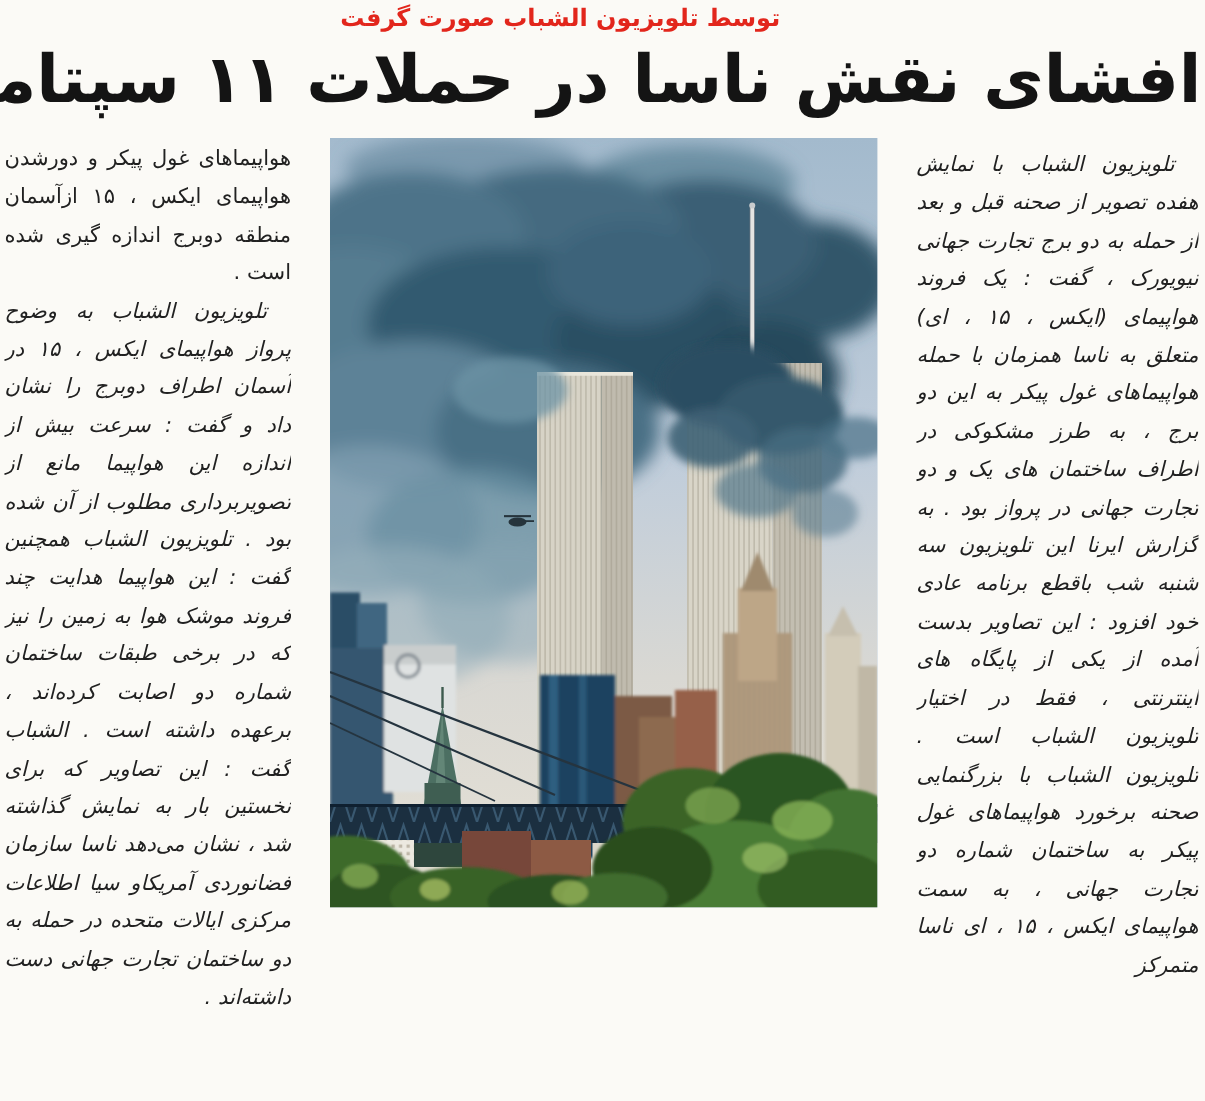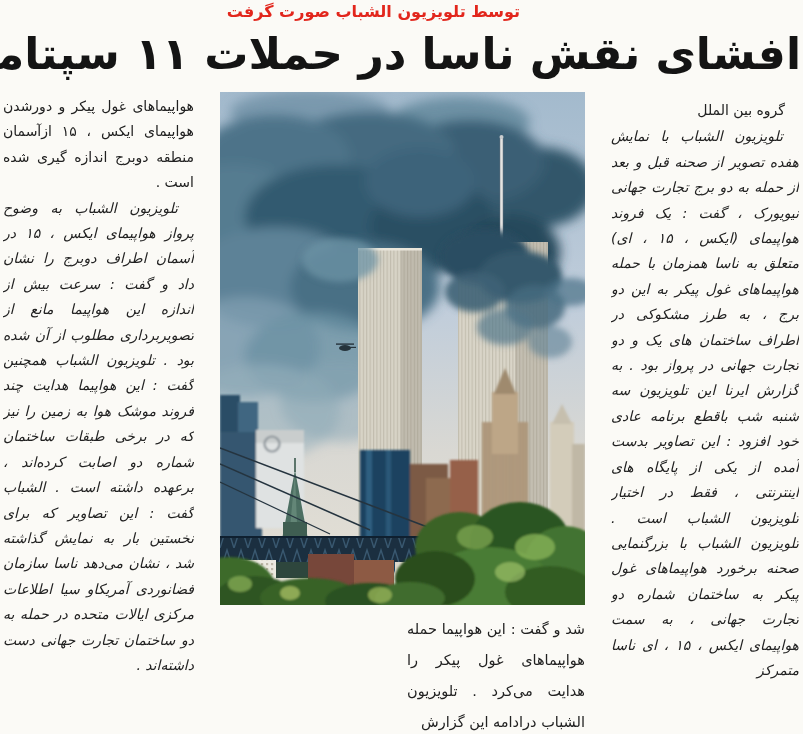--- a/index.html
+++ b/index.html
@@ -206,27 +206,23 @@
 
       <g transform="translate(125,256)">
         <ellipse cx="0" cy="0" rx="6" ry="3" fill="#26343c"></ellipse>
         <rect x="-9" y="-4.6" width="18" height="1.4" fill="#26343c"></rect>
         <rect x="4" y="-1.2" width="7" height="1.2" fill="#26343c"></rect>
       </g>
     </svg>
   </div>
 
   <div class="col col-right">
-    <p class="byline">گروه بین الملل</p>
     <p class="indent">تلویزیون الشباب با نمایش هفده تصویر از صحنه قبل و بعد از حمله به دو برج تجارت جهانی نیویورک ، گفت : یک فروند هواپیمای (ایکس ، ۱۵ ، ای) متعلق به ناسا همزمان با حمله هواپیماهای غول پیکر به این دو برج ، به طرز مشکوکی در اطراف ساختمان های یک و دو تجارت جهانی در پرواز بود . به گزارش ایرنا این تلویزیون سه شنبه شب باقطع برنامه عادی خود افزود : این تصاویر بدست آمده از یکی از پایگاه های اینترنتی ، فقط در اختیار تلویزیون الشباب است . تلویزیون الشباب با بزرگنمایی صحنه برخورد هواپیماهای غول پیکر به ساختمان شماره دو تجارت جهانی ، به سمت هواپیمای ایکس ، ۱۵ ، ای ناسا متمرکز</p>
   </div>
 
-  <div class="col col-bottom col-br">
-    <p>شد و گفت : این هواپیما حمله هواپیماهای غول پیکر را هدایت می‌کرد . تلویزیون الشباب درادامه این گزارش</p>
-  </div>
 
 
   <div class="col col-left">
     <p>هواپیماهای غول پیکر و دورشدن هواپیمای ایکس ، ۱۵ ازآسمان منطقه دوبرج اندازه گیری شده است .</p>
     <p class="indent">تلویزیون الشباب به وضوح پرواز هواپیمای ایکس ، ۱۵ در آسمان اطراف دوبرج را نشان داد و گفت : سرعت بیش از اندازه این هواپیما مانع از تصویربرداری مطلوب از آن شده بود . تلویزیون الشباب همچنین گفت : این هواپیما هدایت چند فروند موشک هوا به زمین را نیز که در برخی طبقات ساختمان شماره دو اصابت کرده‌اند ، برعهده داشته است . الشباب گفت : این تصاویر که برای نخستین بار به نمایش گذاشته شد ، نشان می‌دهد ناسا سازمان فضانوردی آمریکاو سیا اطلاعات مرکزی ایالات متحده در حمله به دو ساختمان تجارت جهانی دست داشته‌اند .</p>
   </div>
 
 </div>
 
 </body></html>

